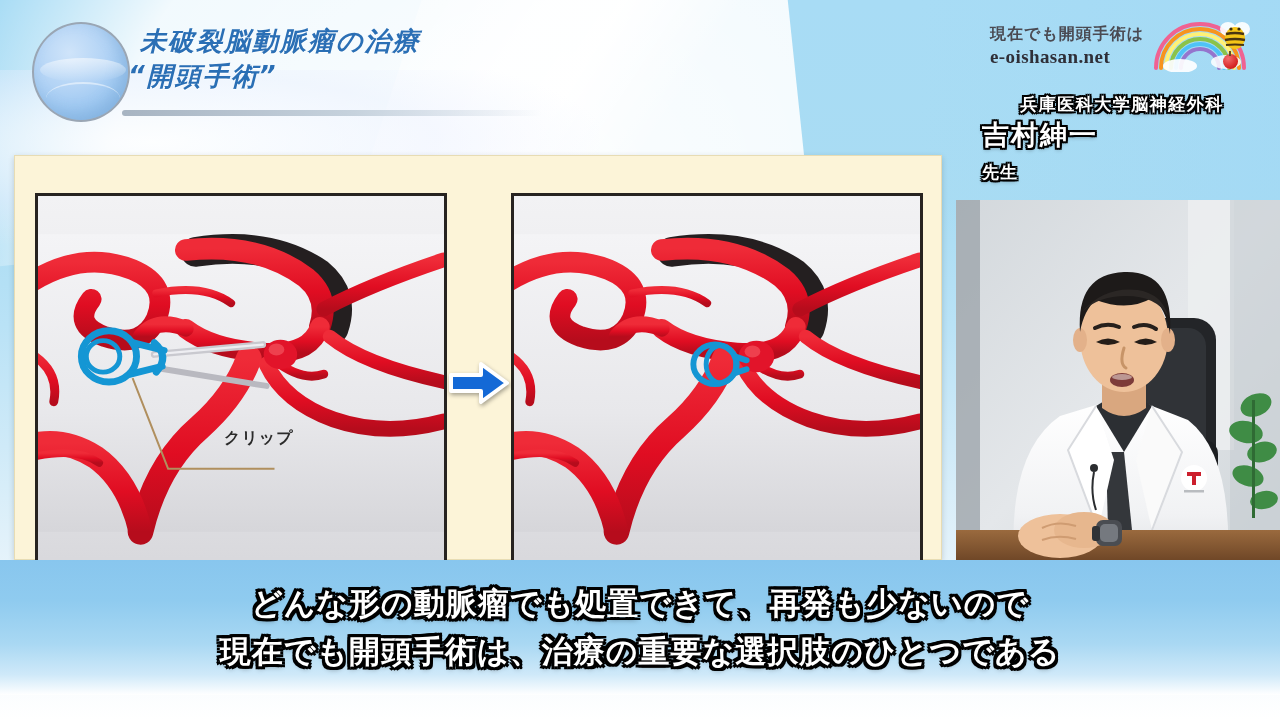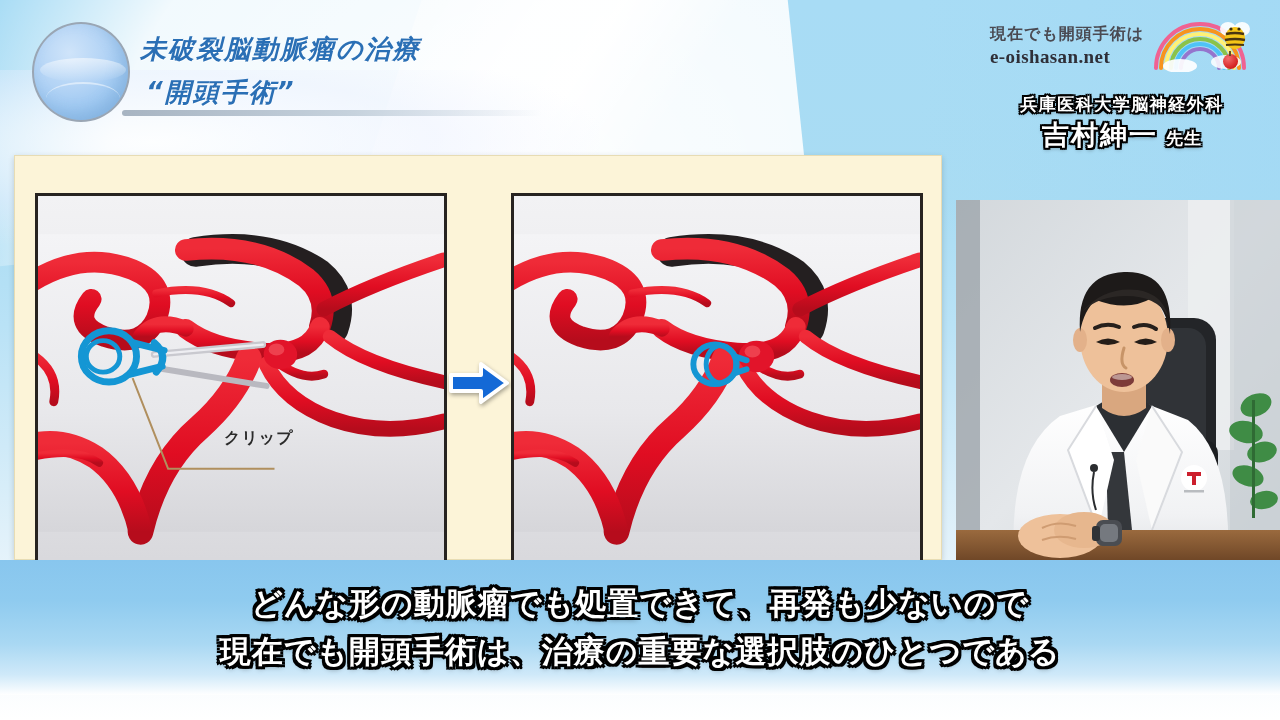--- a/index.html
+++ b/index.html
@@ -98,23 +98,22 @@
   .title-line {
     font-family: "DejaVu Sans", "Liberation Sans", sans-serif;
     font-size: 26px;
     font-weight: 700;
     font-style: italic;
     color: #2a6fb5;
     letter-spacing: 2px;
     line-height: 1.35;
     text-shadow: 0 1px 0 rgba(255,255,255,0.9);
     white-space: nowrap;
-    margin-top: 8px;
-  }
-  .title-line.second { margin-left: -12px; padding-left: 18px; }
+  }
+  .title-line.second { margin-left: -12px; }
 
   .title-rule {
     position: absolute;
     left: 122px; top: 110px;
     width: 420px; height: 6px;
     border-radius: 3px;
     background: linear-gradient(to right, #a7b4c2 0%, #c6d2dd 55%, rgba(214,224,234,0) 100%);
   }
 
   
@@ -191,20 +190,21 @@
     font-size: 17px;
     letter-spacing: 1.5px;
     margin-top: 13px;
   }
   .brand-name-row {
     margin-top: 1px;
     display: flex;
     align-items: baseline;
     justify-content: center;
     gap: 8px;
+    flex-direction: column;
   }
   .brand-name { font-size: 27px; letter-spacing: 2px; }
   .brand-honorific { font-size: 17px; letter-spacing: 1px; }
 
   
   #slide-panel {
     position: absolute;
     left: 14px; top: 155px;
     width: 928px; height: 405px;
     background: #fcf4d8;

